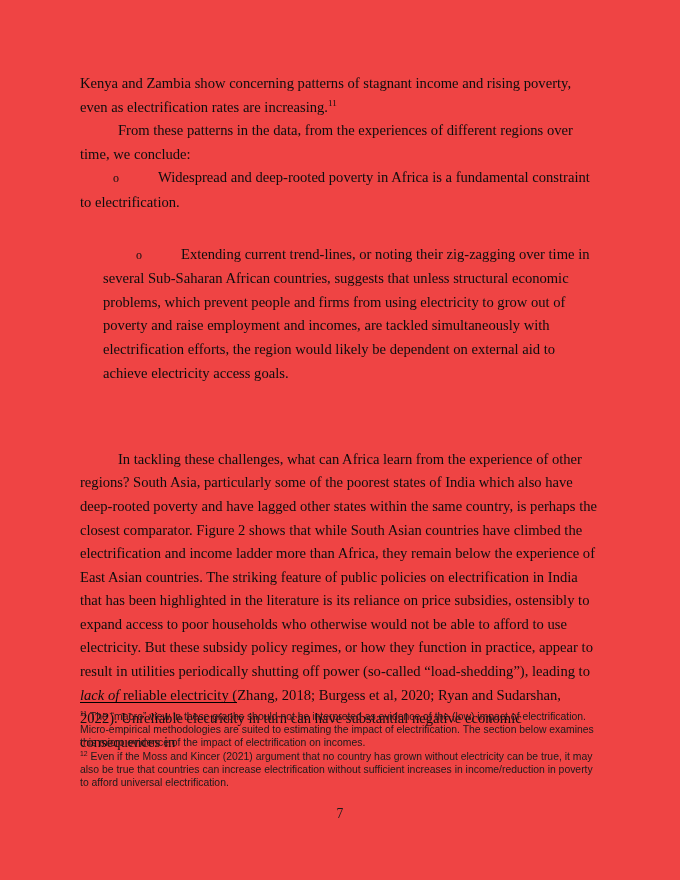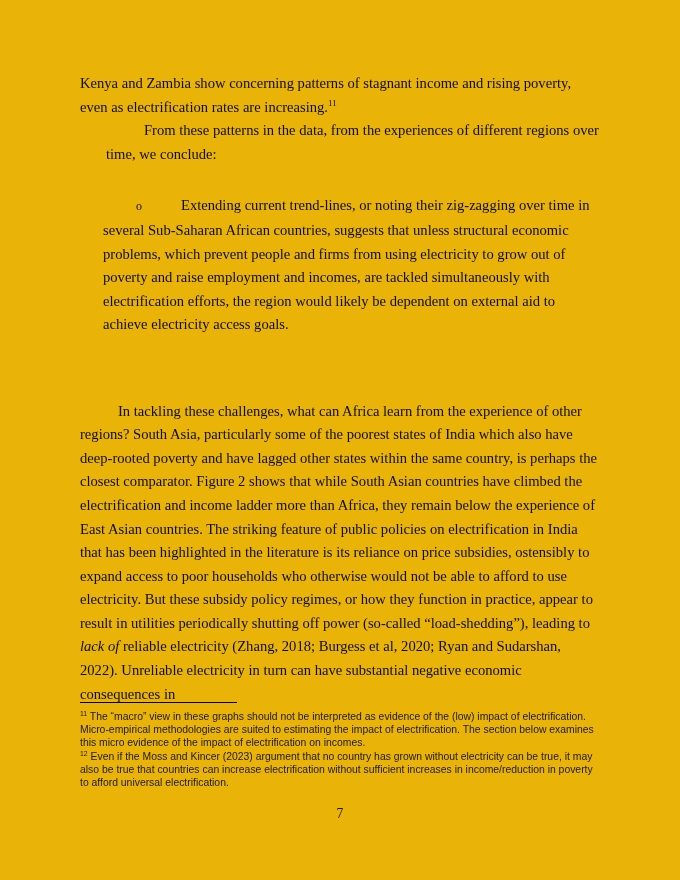--- a/index.html
+++ b/index.html
@@ -4,21 +4,21 @@
 <style>
   html, body {
     margin: 0;
     padding: 0;
     background: #ffffff;
   }
   .page {
     position: relative;
     width: 680px;
     height: 880px;
-    background: #eab308;
+    background: #ef4444;
     overflow: hidden;
     font-family: "Liberation Serif", "DejaVu Serif", serif;
     color: #000000;
     -webkit-font-smoothing: antialiased;
   }
 
   
   .body-block {
     position: absolute;
     left: 80px;
@@ -26,21 +26,21 @@
     width: 521px;
   }
 
   .para {
     font-size: 14.6px;
     line-height: 23.6px;
     text-align: left;
     margin: 0;
     color: #0d0d0d;
   }
-  .para + .para { margin-top: 0; margin-left: 26px; }
+  .para + .para { margin-top: 0; }
 
   .para-indent { text-indent: 38px; margin-top: 39px; }
 
   
   .bullet {
     font-size: 14.6px;
     line-height: 23.6px;
     margin: 0;
     color: #0d0d0d;
     position: relative;
@@ -114,33 +114,34 @@
 <body>
 
 <div class="page">
 
   <div class="body-block">
 
     <p class="para"><span>Kenya and Zambia show concerning patterns of stagnant income and rising poverty, even as electrification rates are increasing.</span><sup>11</sup></p>
 
     <p class="para para-indent">From these patterns in the data, from the experiences of different regions over time, we conclude:</p>
 
+    <p class="bullet"><span class="marker">o</span><span>Widespread and deep-rooted poverty in Africa is a fundamental constraint to electrification.</span></p>
 
 
     <p class="bullet bullet-hang"><span class="marker">o</span><span>Extending current trend-lines, or noting their zig-zagging over time in several Sub-Saharan African countries, suggests that unless structural economic problems, which prevent people and firms from using electricity to grow out of poverty and raise employment and incomes, are tackled simultaneously with electrification efforts, the region would likely be dependent on external aid to achieve electricity access goals.</span></p>
 
     <div class="spacer-line"></div>
 
     <p class="para para-indent"><span>In tackling these challenges, what can Africa learn from the experience of other regions? South Asia, particularly some of the poorest states of India which also have deep-rooted poverty and have lagged other states within the same country, is perhaps the closest comparator. Figure 2 shows that while South Asian countries have climbed the electrification and income ladder more than Africa, they remain below the experience of East Asian countries. The striking feature of public policies on electrification in India that has been highlighted in the literature is its reliance on price subsidies, ostensibly to expand access to poor households who otherwise would not be able to afford to use electricity. But these subsidy policy regimes, or how they function in practice, appear to result in utilities periodically shutting off power (so-called “load-shedding”), leading to </span><i>lack of</i><span> reliable electricity (Zhang, 2018; Burgess et al, 2020; Ryan and Sudarshan, 2022). Unreliable electricity in turn can have substantial negative economic consequences in</span></p>
 
   </div>
 
   <div class="footnote-area">
     <div class="footnote-rule"></div>
 
     <p class="footnote"><sup>11</sup><span> The “macro” view in these graphs should not be interpreted as evidence of the (low) impact of electrification. Micro-empirical methodologies are suited to estimating the impact of electrification. The section below examines this micro evidence of the impact of electrification on incomes.</span></p>
 
-    <p class="footnote"><sup>12</sup><span> Even if the Moss and Kincer (2023) argument that no country has grown without electricity can be true, it may also be true that countries can increase electrification without sufficient increases in income/reduction in poverty to afford universal electrification.</span></p>
+    <p class="footnote"><sup>12</sup><span> Even if the Moss and Kincer (2021) argument that no country has grown without electricity can be true, it may also be true that countries can increase electrification without sufficient increases in income/reduction in poverty to afford universal electrification.</span></p>
   </div>
 
   <div class="page-number">7</div>
 
 </div>
 
 </body></html>

